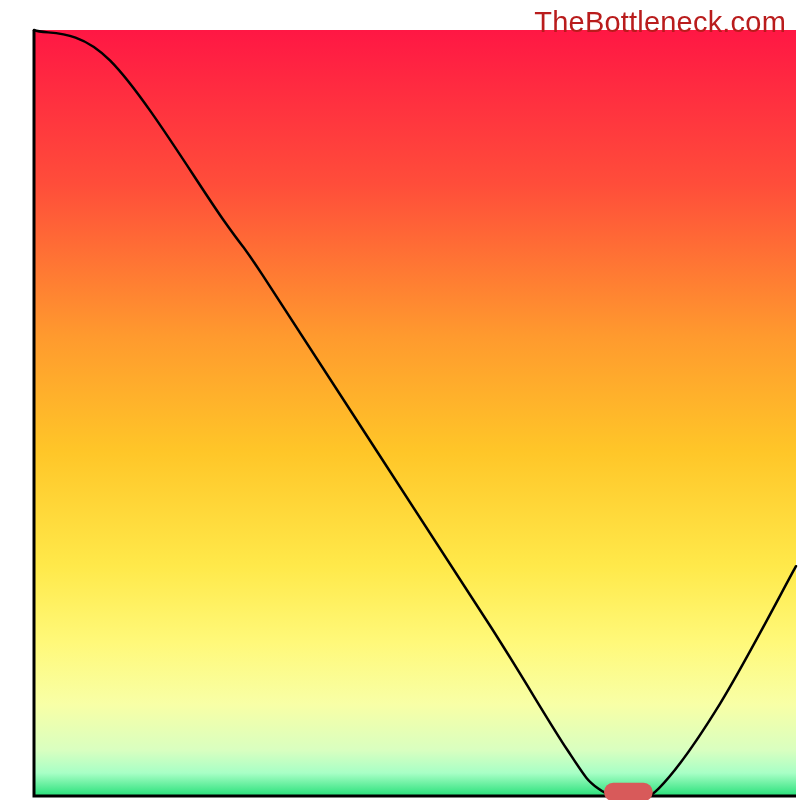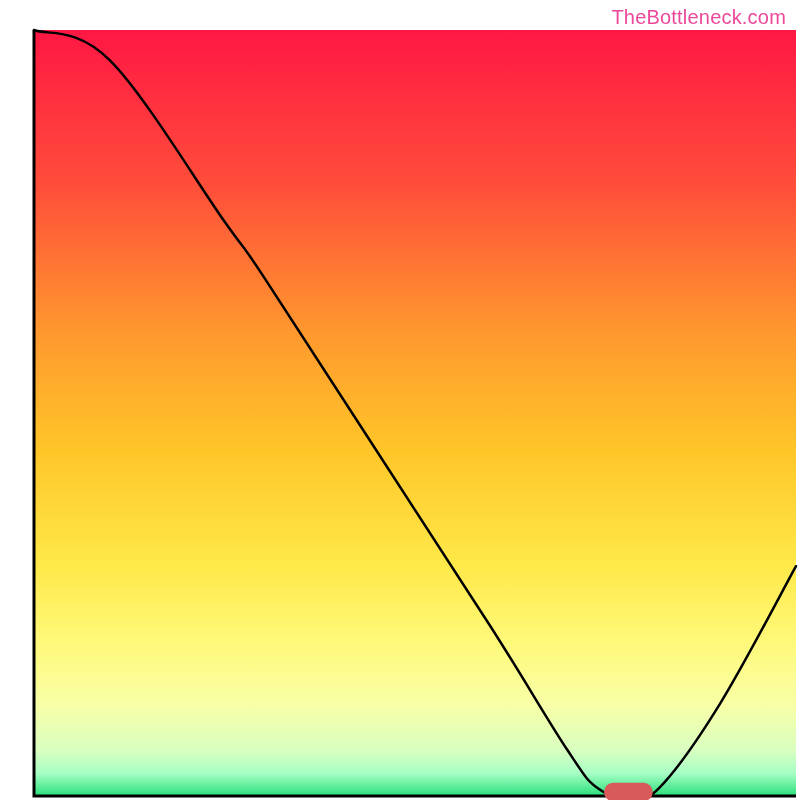--- a/index.html
+++ b/index.html
@@ -12,23 +12,23 @@
   }
   .chart-container {
     position: relative;
     width: 800px;
     height: 800px;
   }
   .watermark {
     position: absolute;
     top: 6px;
     right: 14px;
-    font-size: 20px;
+    font-size: 29px;
     font-weight: 500;
-    color: #ec4899;
+    color: #b91c1c;
     letter-spacing: 0.2px;
     z-index: 10;
     text-align: center;
   }
   svg {
     display: block;
   }
 </style>
 </head>
 <body>

